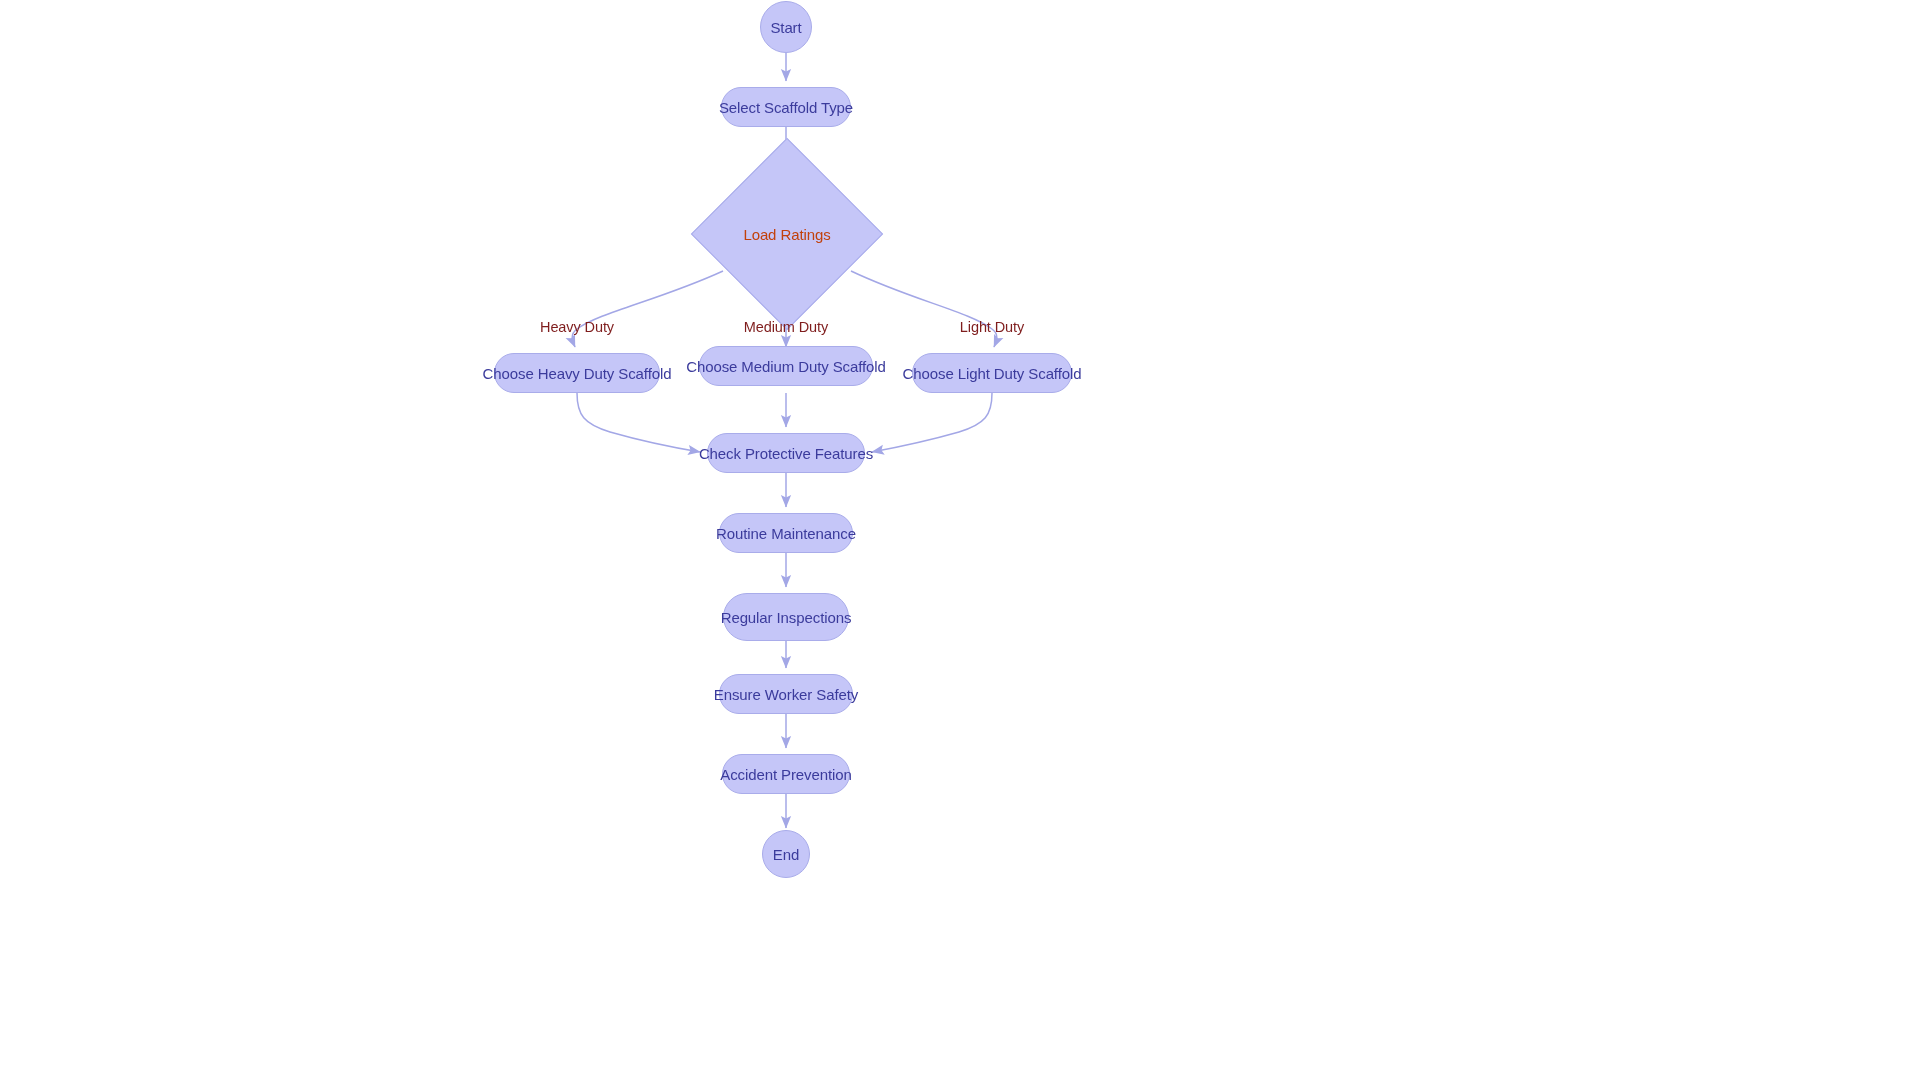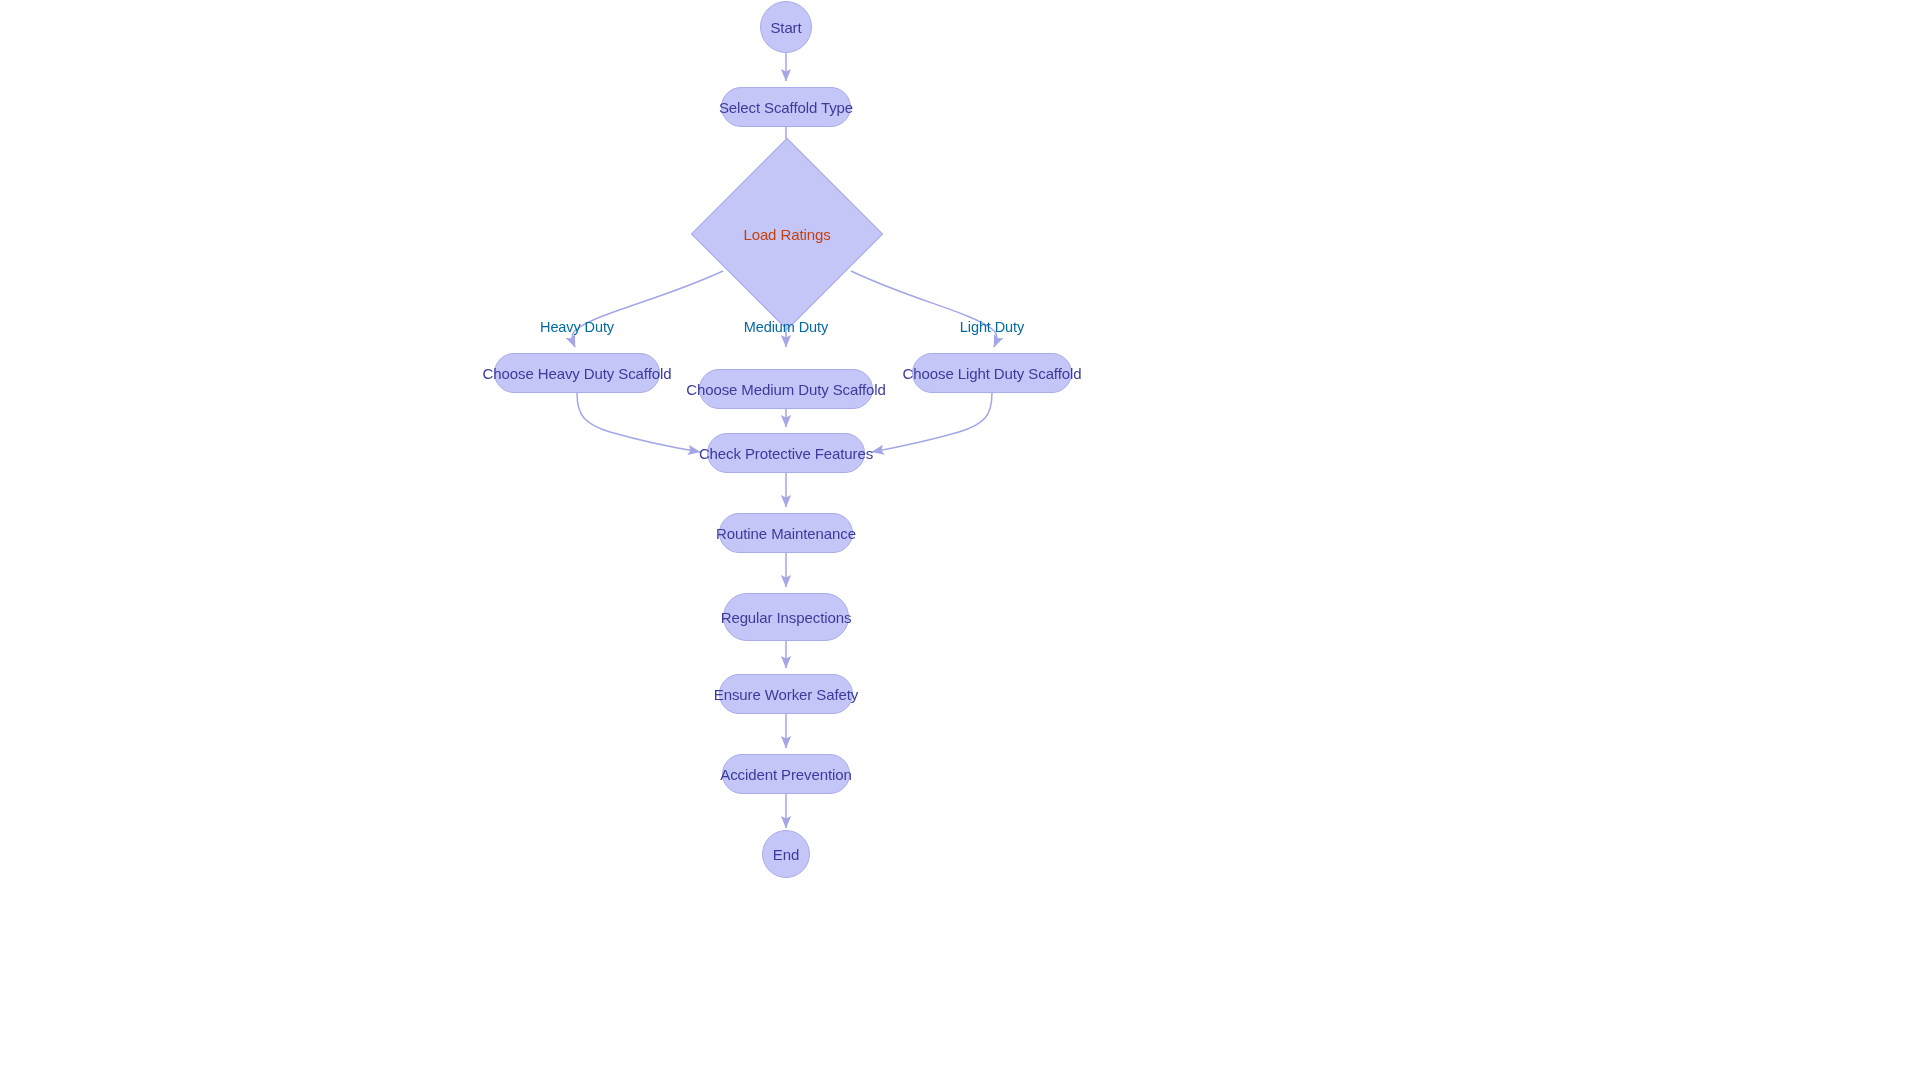--- a/index.html
+++ b/index.html
@@ -62,21 +62,21 @@
     transform: rotate(45deg);
   }
   .decision-label {
     position: relative;
     z-index: 2;
     color: #c2410c;
     font-size: 15px;
   }
   .edge-label {
     position: absolute;
-    color: #0369a1;
+    color: #7f1d1d;
     font-size: 14.5px;
     font-family: "Liberation Sans", sans-serif;
     white-space: nowrap;
     background: transparent;
     transform: translate(-50%, -50%);
     letter-spacing: -0.1px;
   }
 </style>
 </head>
 <body>
@@ -130,21 +130,21 @@
 
   <div class="node decision" style="left:719px; top:166px; width:136px; height:136px;">
     <span class="decision-shape"></span>
     <span class="decision-label">Load Ratings</span>
   </div>
 
   <div class="node stadium" style="left:494px; top:353px; width:166px; height:40px;">
     <span>Choose Heavy Duty Scaffold</span>
   </div>
 
-  <div class="node stadium" style="left:699px; top:369px; width:174px; height:40px;">
+  <div class="node stadium" style="left:699px; top:346px; width:174px; height:40px;">
     <span>Choose Medium Duty Scaffold</span>
   </div>
 
   <div class="node stadium" style="left:912px; top:353px; width:160px; height:40px;">
     <span>Choose Light Duty Scaffold</span>
   </div>
 
   <div class="node stadium" style="left:707px; top:433px; width:158px; height:40px;">
     <span>Check Protective Features</span>
   </div>

